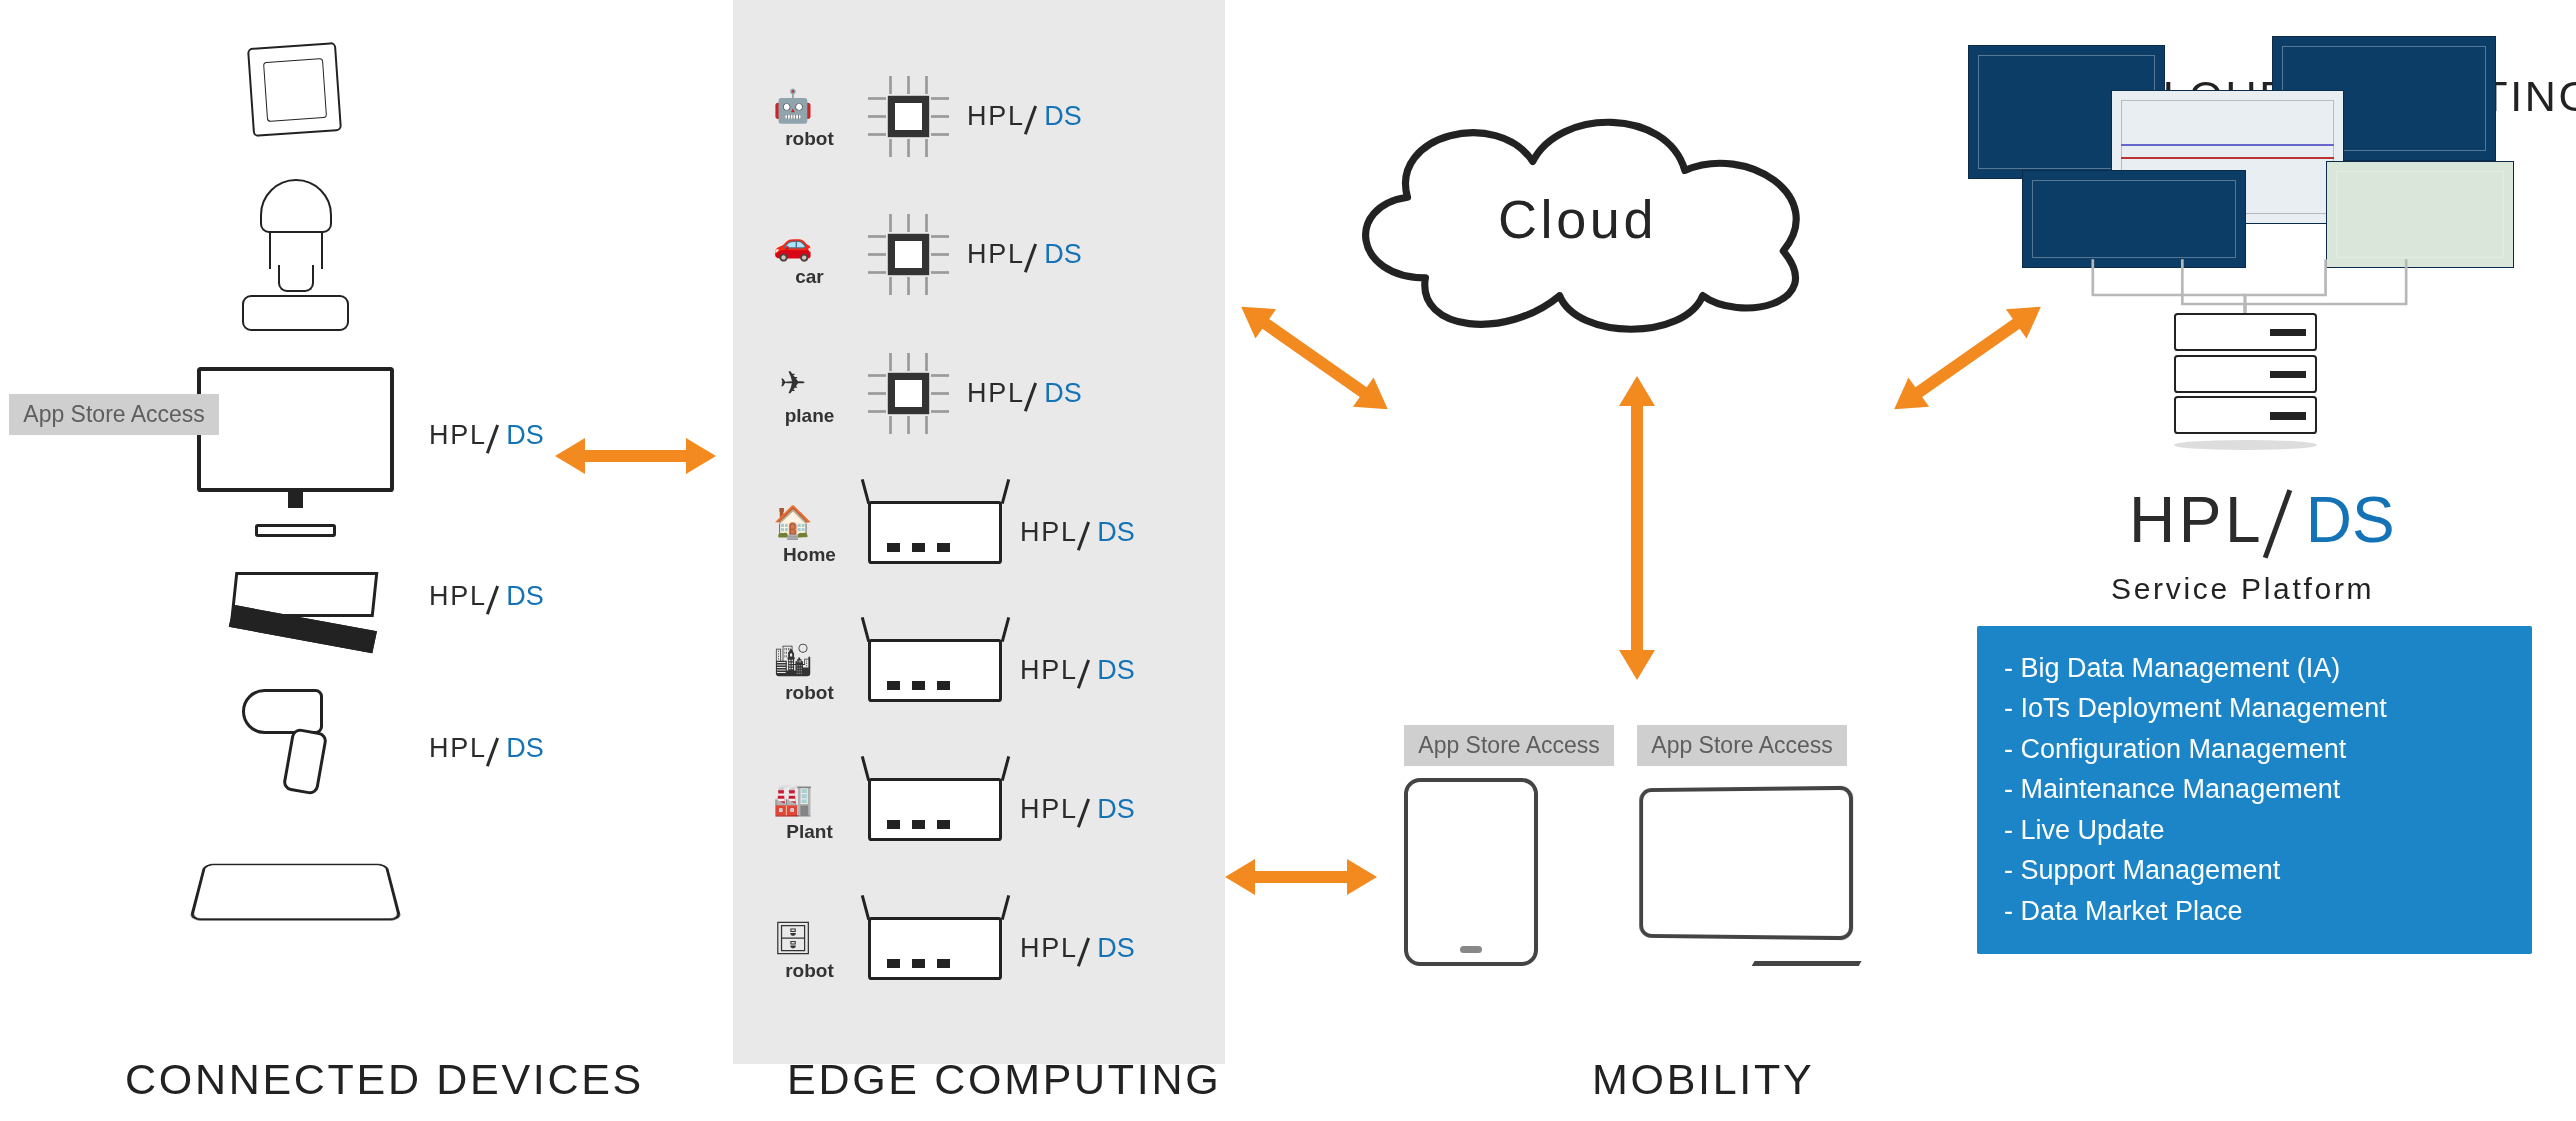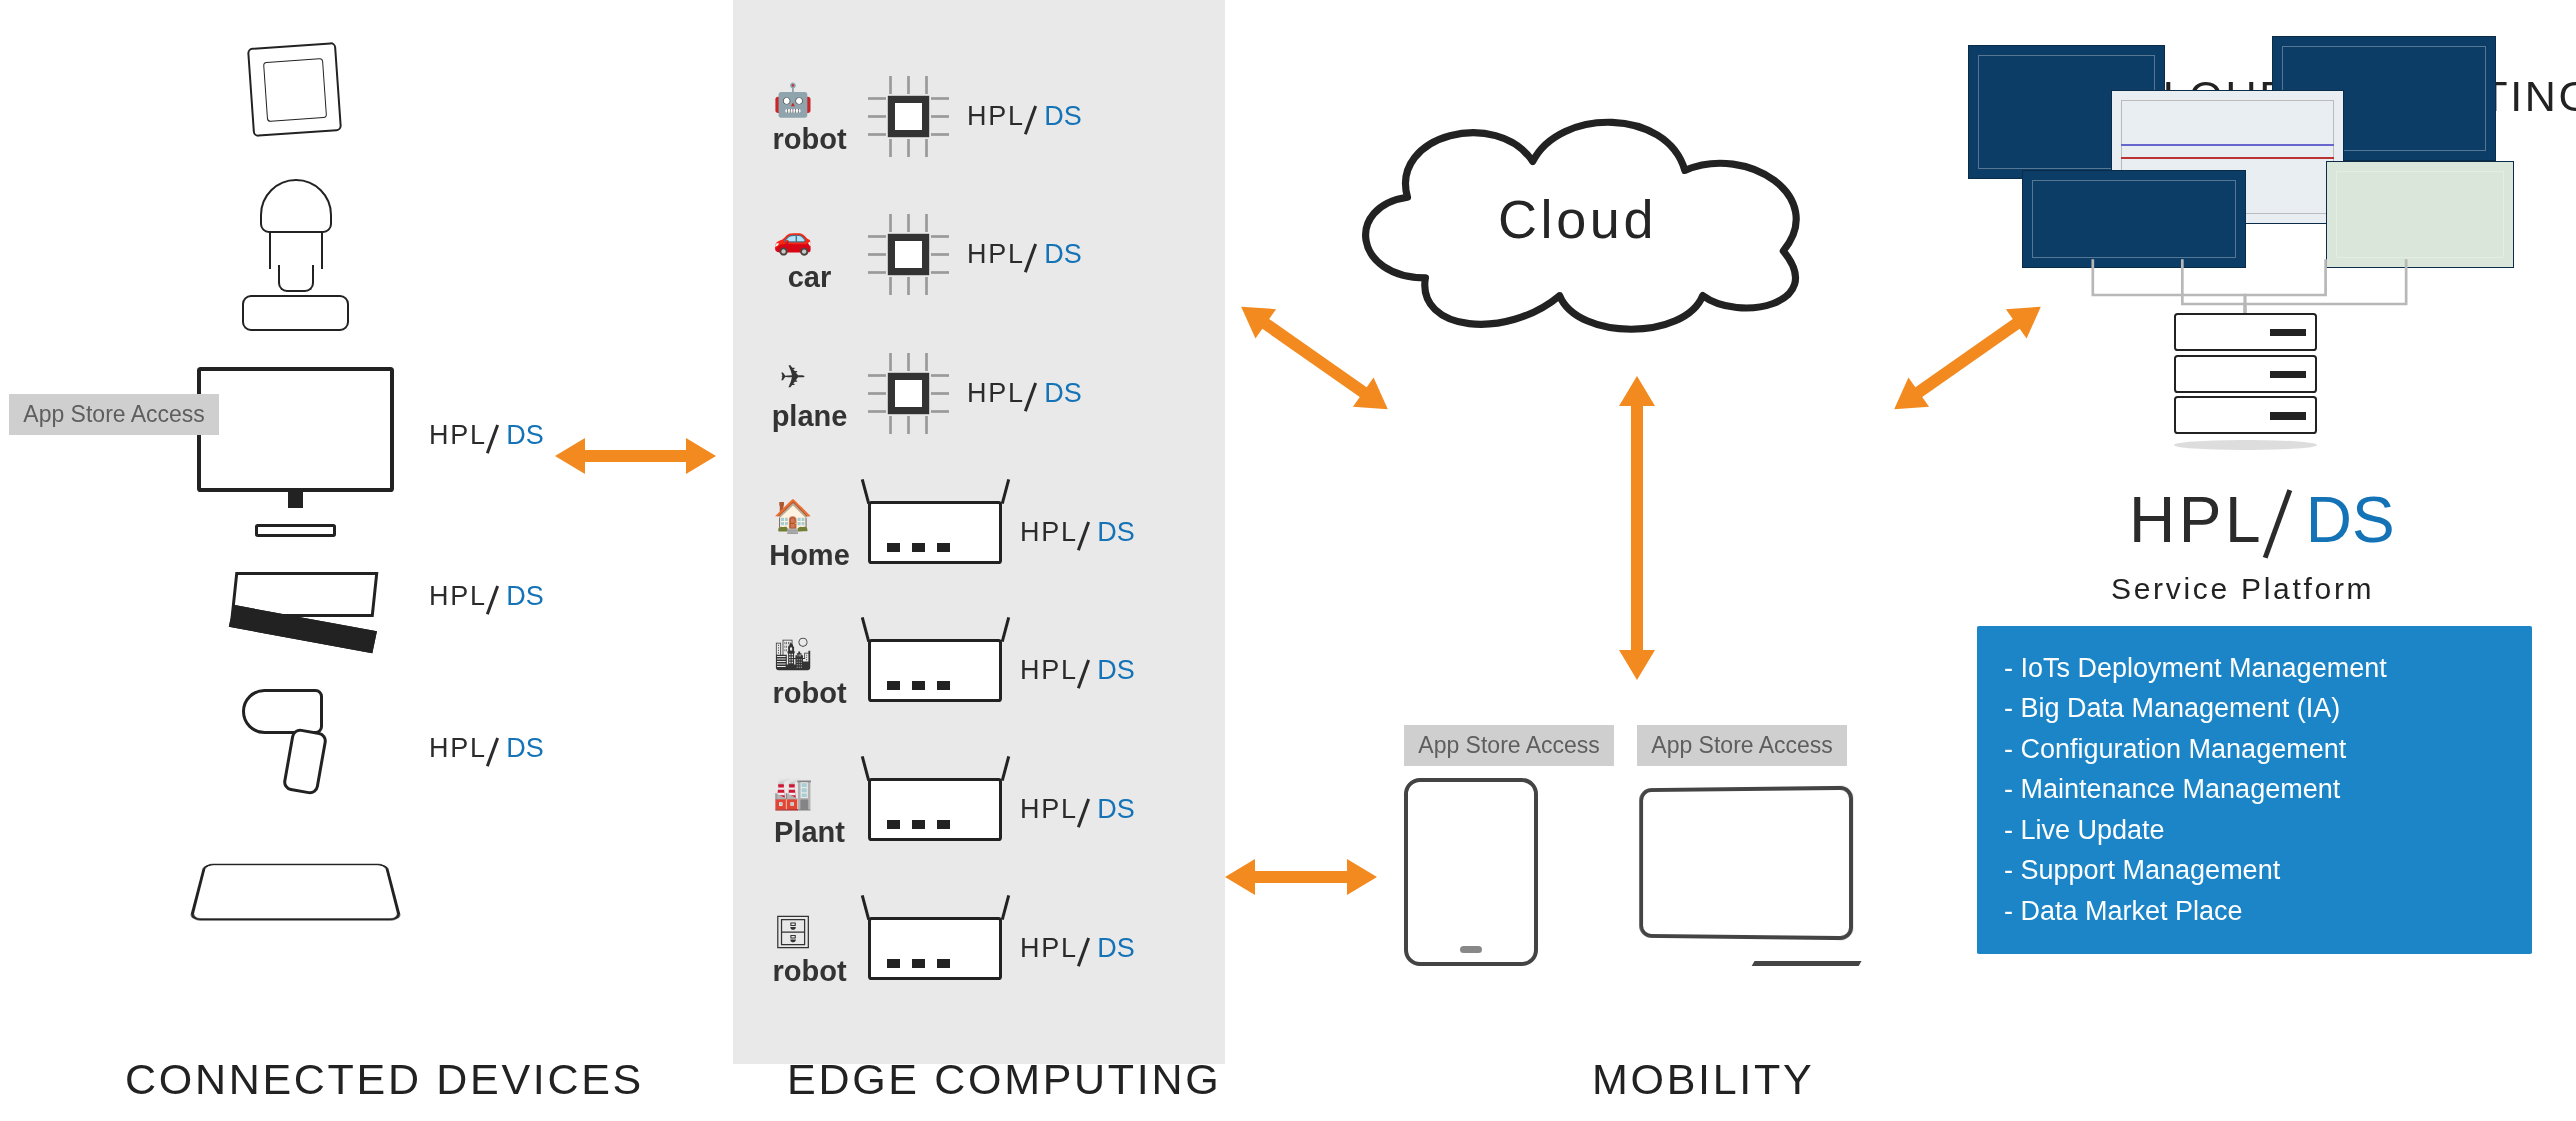--- a/index.html
+++ b/index.html
@@ -85,21 +85,21 @@
   .arr.h .head.r { right:0; top:50%; margin-top:-18px; border-top:18px solid transparent; border-bottom:18px solid transparent; border-left:30px solid #f28a1f; }
   
   .arr.v .shaft { width:12.5px; left:50%; margin-left:-6.3px; top:27px; bottom:27px; }
   .arr.v .head.t { top:0; left:50%; margin-left:-18px; border-left:18px solid transparent; border-right:18px solid transparent; border-bottom:30px solid #f28a1f; }
   .arr.v .head.b { bottom:0; left:50%; margin-left:-18px; border-left:18px solid transparent; border-right:18px solid transparent; border-top:30px solid #f28a1f; }
   
   .arr.d { transform-origin:center; }
 
   
   .erow { position:absolute; left:769px; width:429px; height:125px; display:flex; align-items:center; gap:18px; }
-  .erow .elabel { width:81px; text-align:center; font-weight:700; font-size:29px; color:#333; }
+  .erow .elabel { width:81px; text-align:center; font-weight:700; font-size:19px; color:#333; }
   .erow .eicon { width:48px; height:45px; display:flex; align-items:center; justify-content:center; font-size:32px; color:#333; }
   .erow .chip { width:81px; height:81px; position:relative; }
   .erow .router { width:134px; height:63px; border:3.6px solid #222; border-radius:3.6px; position:relative; background:#fff;}
   .erow .router::before{content:"";position:absolute;left:-7.2px;top:-25px;width:2.7px;height:25px;background:#222;transform:rotate(-15deg);}
   .erow .router::after{content:"";position:absolute;right:-7.2px;top:-25px;width:2.7px;height:25px;background:#222;transform:rotate(15deg);}
   .erow .router .ports{position:absolute;bottom:9px;left:16px;display:flex;gap:12.5px;}
   .erow .router .ports i{display:block;width:12.5px;height:9px;background:#222;}
 
   
   .chip svg { width:100%; height:100%; }
@@ -458,22 +458,22 @@
   <div class="hplds-main">
     <span class="hplds big">
         <span class="h">HPL</span>
         <span class="slash"></span>
         <span class="d">DS</span>
       </span>
   </div>
   <div class="platform-label">Service Platform</div>
 
   <div class="feature-box" id="feature-box">
+      <div class="row"> - Big Data Management (IA)</div>
       <div class="row"> - IoTs Deployment Management</div>
-      <div class="row"> - Big Data Management (IA)</div>
       <div class="row"> - Configuration Management</div>
       <div class="row"> - Maintenance Management</div>
       <div class="row"> - Live Update</div>
       <div class="row"> - Support Management</div>
       <div class="row"> - Data Market Place</div>
     </div>
 
 </div>
 
 

